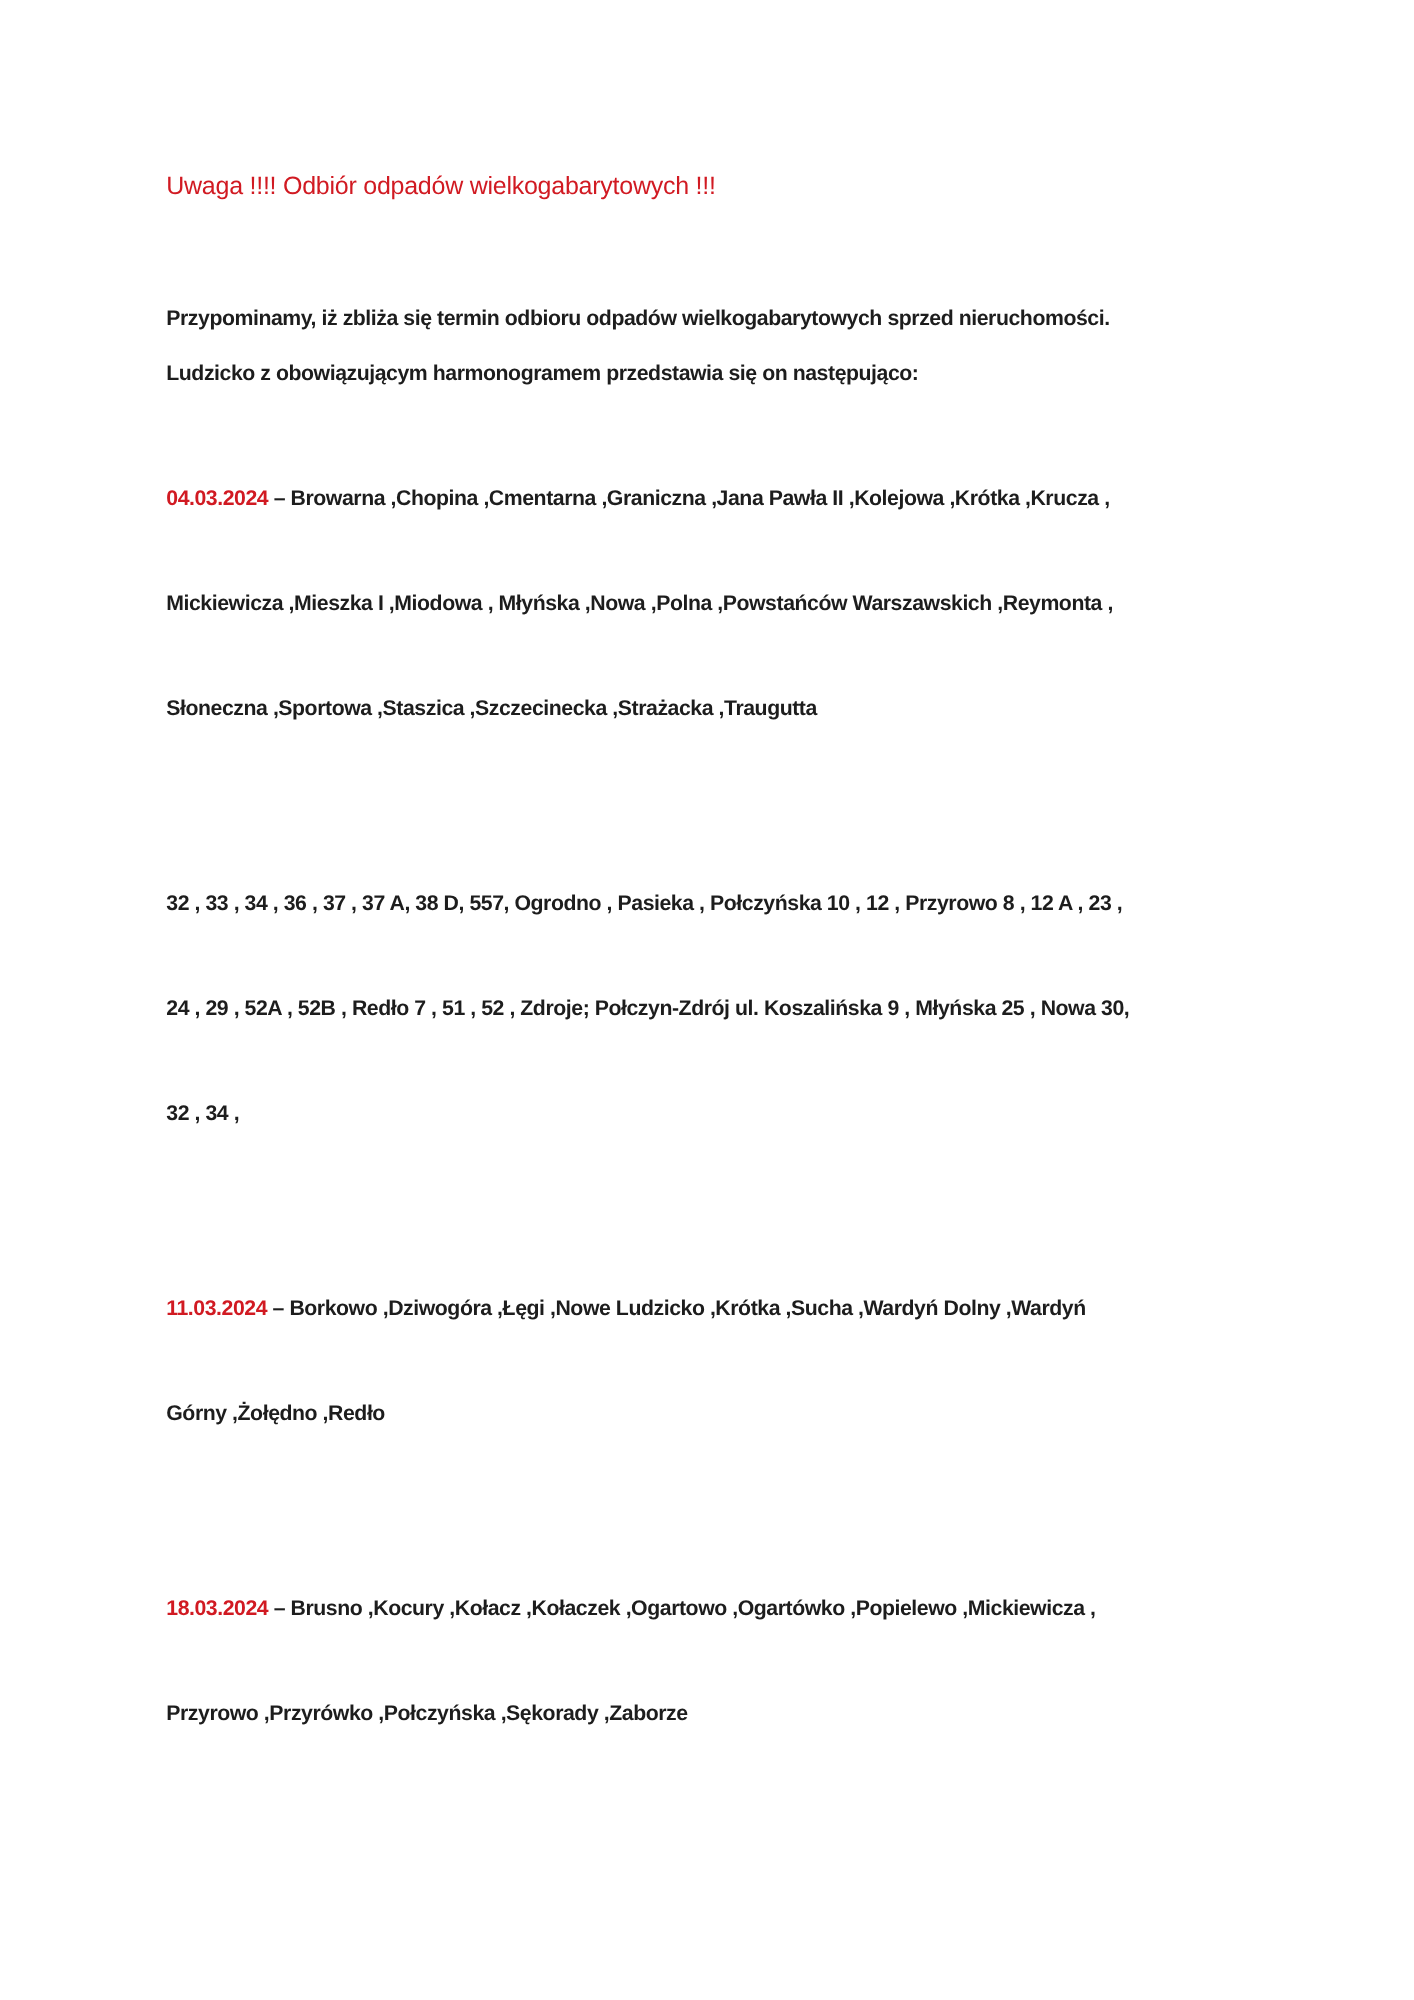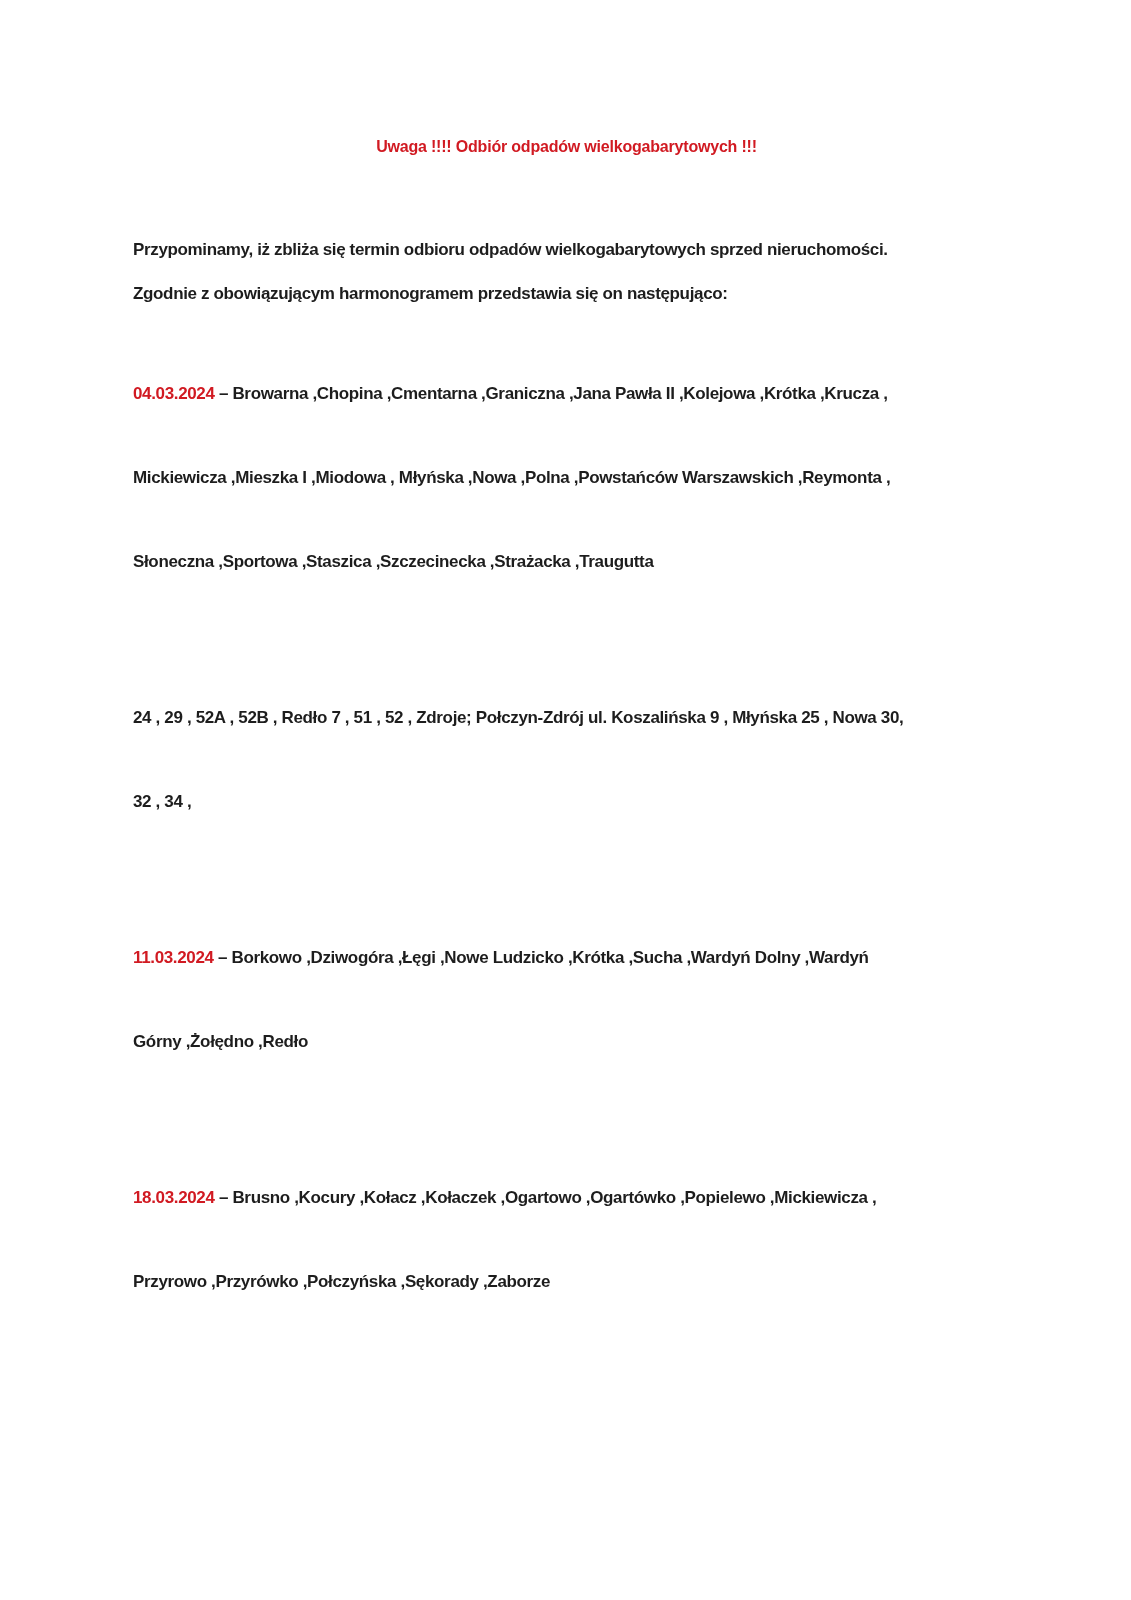--- a/index.html
+++ b/index.html
@@ -15,23 +15,23 @@
     overflow: hidden;
   }
   .page {
     box-sizing: border-box;
     width: 1131px;
     height: 1600px;
     padding: 0 131px 0 133px;
   }
   .doc-title {
     margin: 138px 0 0 0;
-    text-align: center;
-    font-size: 16px;
-    font-weight: 700;
+    text-align: left;
+    font-size: 20px;
+    font-weight: 400;
     letter-spacing: -0.2px;
     color: var(--accent, #d11a22);
     white-space: pre;
   }
   .para {
     margin: 0 0 16px 0;
     font-size: 17px;
     font-weight: 700;
     line-height: 28px;
     letter-spacing: -0.35px;
@@ -50,29 +50,30 @@
 </style>
 </head>
 <body style="color: rgb(29, 29, 29); background: rgb(255, 255, 255);">
 
 <div class="page">
 
   <h1 class="doc-title">Uwaga !!!! Odbiór odpadów wielkogabarytowych !!!</h1>
 
   <p class="para first">Przypominamy, iż zbliża się termin odbioru odpadów wielkogabarytowych sprzed nieruchomości.</p>
 
-  <p class="para">Zgodnie z obowiązującym harmonogramem przedstawia się on następująco:</p>
+  <p class="para">Ludzicko z obowiązującym harmonogramem przedstawia się on następująco:</p>
 
   <div class="para">
     <div class="ln"><span class="date">04.03.2024</span><span> – Browarna ,Chopina ,Cmentarna ,Graniczna ,Jana Pawła II ,Kolejowa ,Krótka ,Krucza ,</span></div>
     <div class="ln">Mickiewicza ,Mieszka I ,Miodowa , Młyńska ,Nowa ,Polna ,Powstańców Warszawskich ,Reymonta ,</div>
     <div class="ln">Słoneczna ,Sportowa ,Staszica ,Szczecinecka ,Strażacka ,Traugutta</div>
   </div>
 
   <div class="para">
+    <div class="ln">32 , 33 , 34 , 36 , 37 , 37 A, 38 D, 557, Ogrodno , Pasieka , Połczyńska 10 , 12 , Przyrowo 8 , 12 A , 23 ,</div>
     <div class="ln">24 , 29 , 52A , 52B , Redło 7 , 51 , 52 , Zdroje; Połczyn-Zdrój ul. Koszalińska 9 , Młyńska 25 , Nowa 30,</div>
     <div class="ln">32 , 34 ,</div>
   </div>
 
   <div class="para">
     <div class="ln"><span class="date">11.03.2024</span><span> – Borkowo ,Dziwogóra ,Łęgi ,Nowe Ludzicko ,Krótka ,Sucha ,Wardyń Dolny ,Wardyń</span></div>
     <div class="ln">Górny ,Żołędno ,Redło</div>
   </div>
 
   <div class="para">

